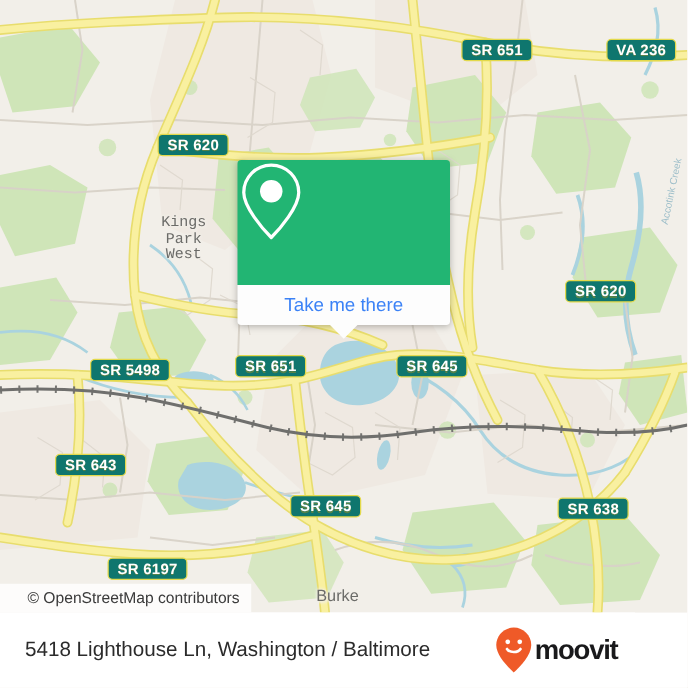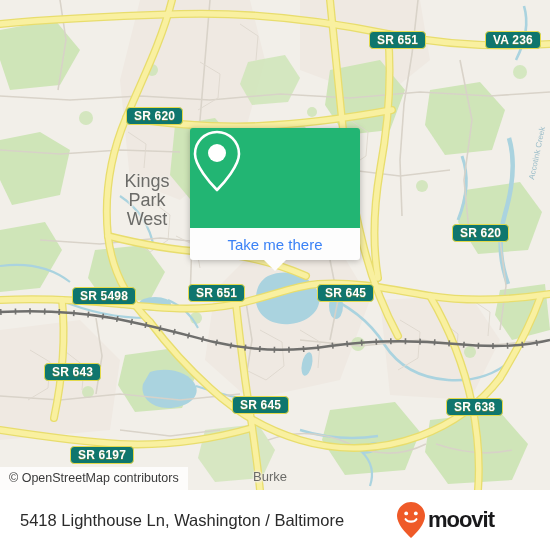--- a/index.html
+++ b/index.html
@@ -8,34 +8,34 @@
   #app{position:relative;width:550px;height:550px;overflow:hidden;background:#fff;}
 
   
   #map{position:absolute;left:0;top:0;width:550px;height:490px;overflow:hidden;background:#f2efe9;}
   #map svg{position:absolute;left:0;top:0;display:block;}
 
   
   .place-label{position:absolute;color:#6b6b68;font-family:"Liberation Sans",sans-serif;
     text-align:center;line-height:1.05;pointer-events:none;
     text-shadow:0 0 3px #f2efe9,0 0 3px #f2efe9,0 0 2px #f2efe9,1px 1px 2px #f2efe9;}
-  .place-lg{font-size:18px;}
+  .place-lg{font-size:12px;font-family:Liberation Mono, monospace;}
   .place-md{font-size:13px;}
 
   
   .shield{position:absolute;display:flex;align-items:center;justify-content:center;
     background:#0f766e;border:1.5px solid #e3d94b;border-radius:4px;
     color:#fff;font-size:12px;font-weight:bold;letter-spacing:.2px;
     height:18px;padding:0 7px;white-space:nowrap;
     text-shadow:0 1px 0 rgba(150,140,40,.55);
     box-sizing:border-box;}
 
   
   #attrib{position:absolute;left:0;bottom:0;background:rgba(255,255,255,.80);
-    color:#3a3a3a;font-size:12.5px;padding:4px 9px 5px 9px;
+    color:#3a3a3a;font-size:12.5px;padding:4px 9px 5px 22px;
     font-family:"Liberation Sans",sans-serif;white-space:nowrap;}
 
   
   #popup{position:absolute;left:190px;top:128px;width:170px;
     filter:drop-shadow(0 1px 3px rgba(0,0,0,.28));}
   #popup-top{background:#22b573;height:100px;border-radius:3px 3px 0 0;
     display:flex;align-items:center;justify-content:center;}
   #popup-bottom{background:#fdfdfd;height:32px;border-radius:0 0 3px 3px;
     display:flex;align-items:center;justify-content:center;}
   #popup-label{color:#3b82f6;font-size:15px;font-family:"Liberation Sans",sans-serif;}
@@ -243,21 +243,21 @@
       </div>
     <div class="shield" style="left:44px;top:363px;">
         <span>SR 643</span>
       </div>
     <div class="shield" style="left:232px;top:396px;">
         <span>SR 645</span>
       </div>
     <div class="shield" style="left:446px;top:398px;">
         <span>SR 638</span>
       </div>
-    <div class="shield" style="left:70px;top:446px;text-align:center;">
+    <div class="shield" style="left:86px;top:446px;text-align:center;">
         <span>SR 6197</span>
       </div>
 
     <div id="attrib">© OpenStreetMap contributors</div>
 
     <div id="popup">
       <div id="popup-top">
         <svg width="54" height="66" viewBox="0 0 54 66">
           <path d="M27 4 C14.8 4 5 13.8 5 26 C5 37.5 20 55 27 62 C34 55 49 37.5 49 26 C49 13.8 39.2 4 27 4 Z" fill="none" stroke="#ffffff" stroke-width="2.6" stroke-linejoin="round"></path>
           <circle cx="27" cy="25" r="9" fill="#ffffff"></circle>

